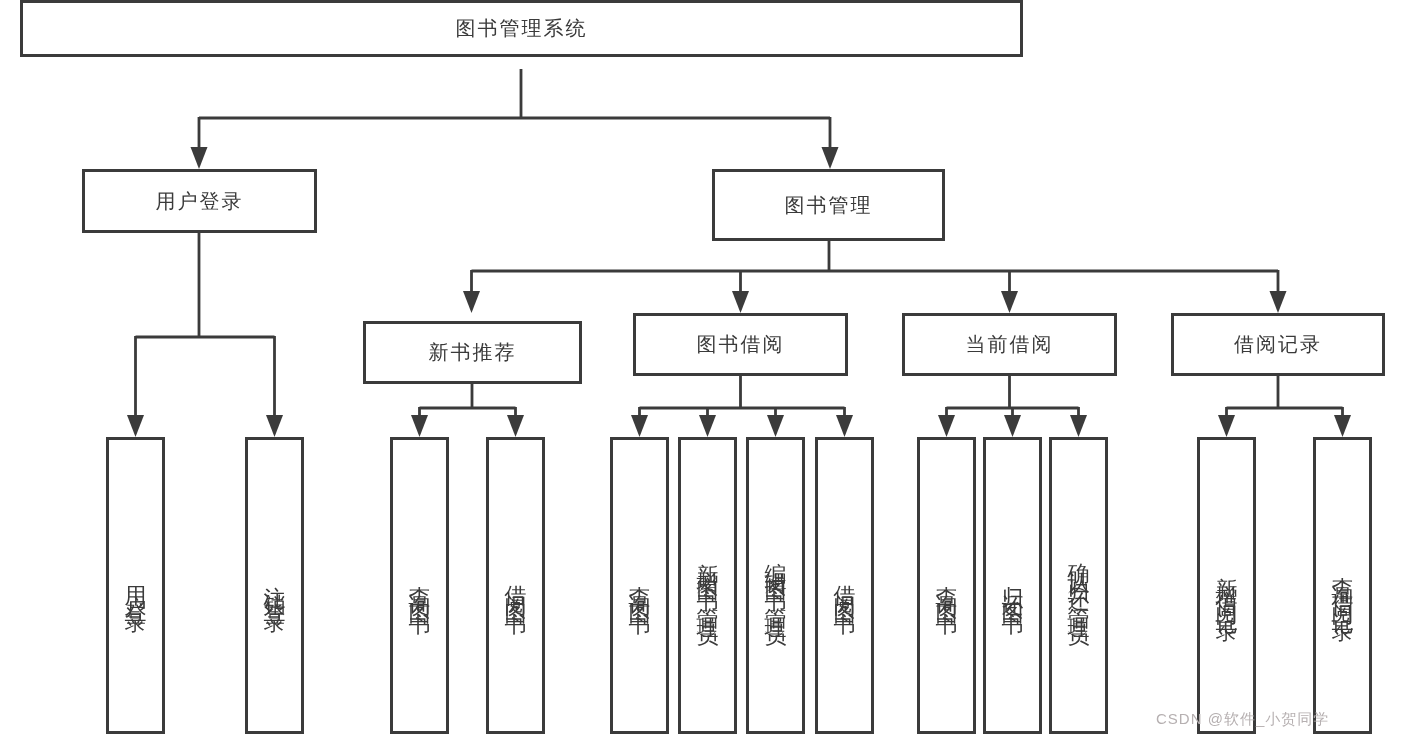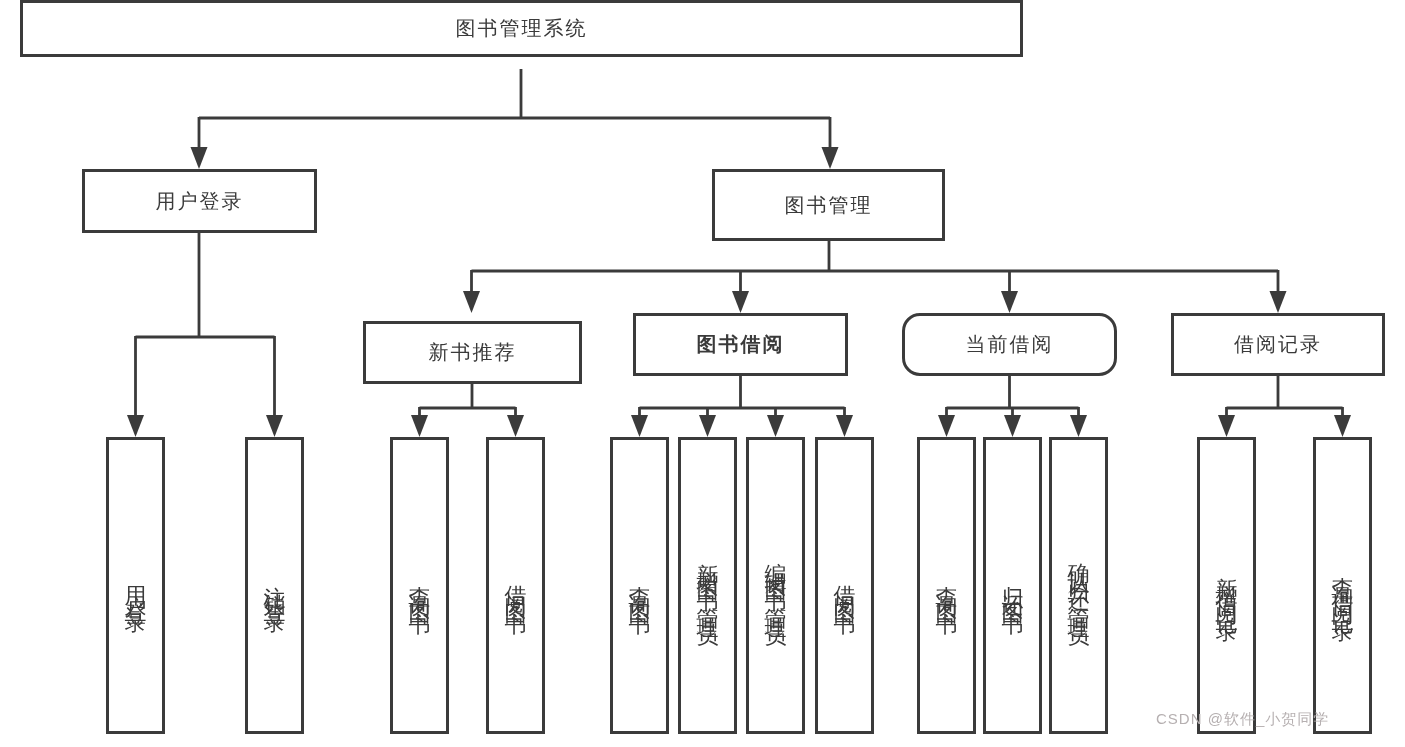--- a/index.html
+++ b/index.html
@@ -110,22 +110,22 @@
       <path d="M1342.5 437 L1334 415 L1351 415 Z"></path>
     </g>
   </svg>
 
   <div class="box" style="left:20px; top:0; width:1003px; height:57px;">图书管理系统</div>
 
   <div class="box" style="left:82px; top:169px; width:235px; height:64px;">用户登录</div>
   <div class="box" style="left:712px; top:169px; width:233px; height:72px;">图书管理</div>
 
   <div class="box" style="left:363px; top:313px; width:219px; height:63px;margin-top:8px;">新书推荐</div>
-  <div class="box" style="left:633px; top:313px; width:215px; height:63px;font-weight:bold;">图书借阅</div>
-  <div class="box" style="left:902px; top:313px; width:215px; height:63px;border-radius:18px;">当前借阅</div>
+  <div class="box" style="left:633px; top:313px; width:215px; height:63px;">图书借阅</div>
+  <div class="box" style="left:902px; top:313px; width:215px; height:63px;">当前借阅</div>
   <div class="box" style="left:1171px; top:313px; width:214px; height:63px;">借阅记录</div>
 
   <div class="vbox" style="left:106px;">
     <span>用户登录</span>
   </div>
   <div class="vbox" style="left:245px;">
     <span>注销登录</span>
   </div>
 
   <div class="vbox" style="left:390px;">

